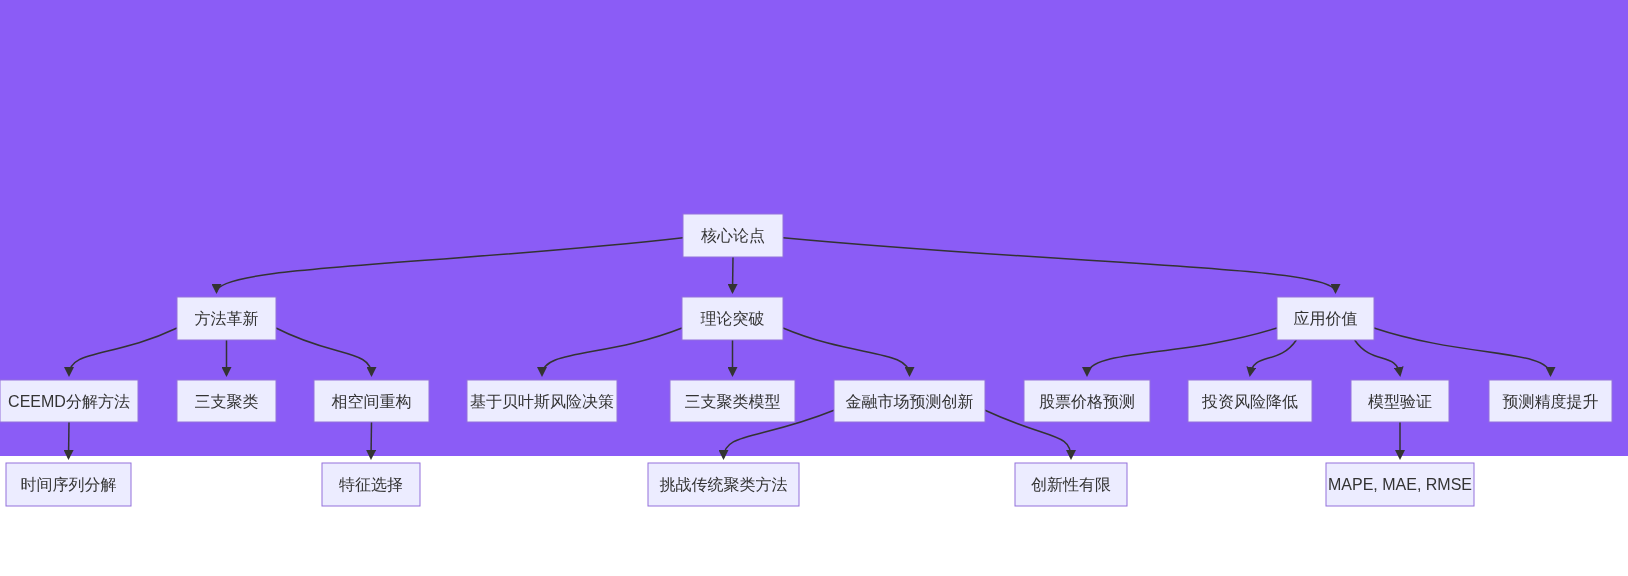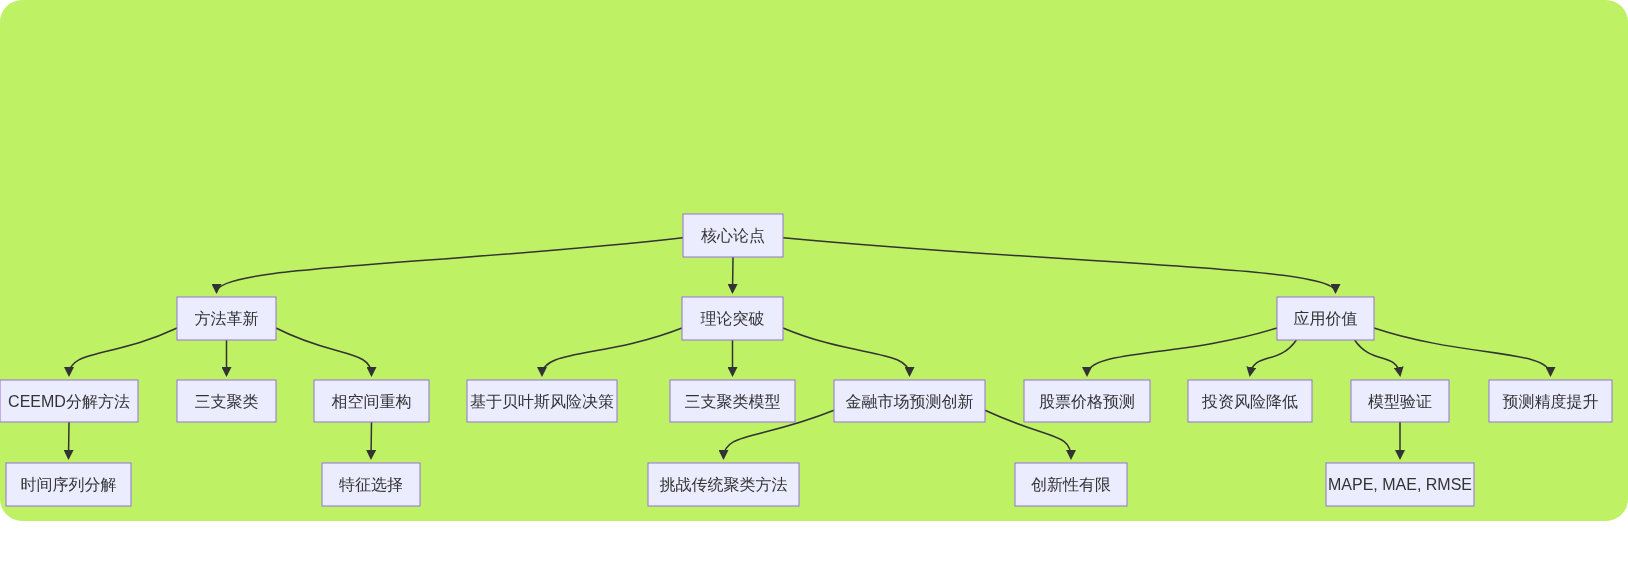--- a/index.html
+++ b/index.html
@@ -7,23 +7,22 @@
     padding: 0;
     background: #ffffff;
     width: 1628px;
     height: 576px;
     overflow: hidden;
     font-family: "Liberation Sans", sans-serif;
   }
   .canvas-wrap {
     position: relative;
     width: 1628px;
-    height: 521px;
-    background: #bef264;
-    border-radius: 22px;
+    height: 456px;
+    background: #8b5cf6;
   }
   svg { display: block; }
   .node-rect {
     stroke-width: 1px;
   }
   .node-label {
     font-family: "Liberation Sans", sans-serif;
     font-size: 16px;
     text-anchor: middle;
   }

